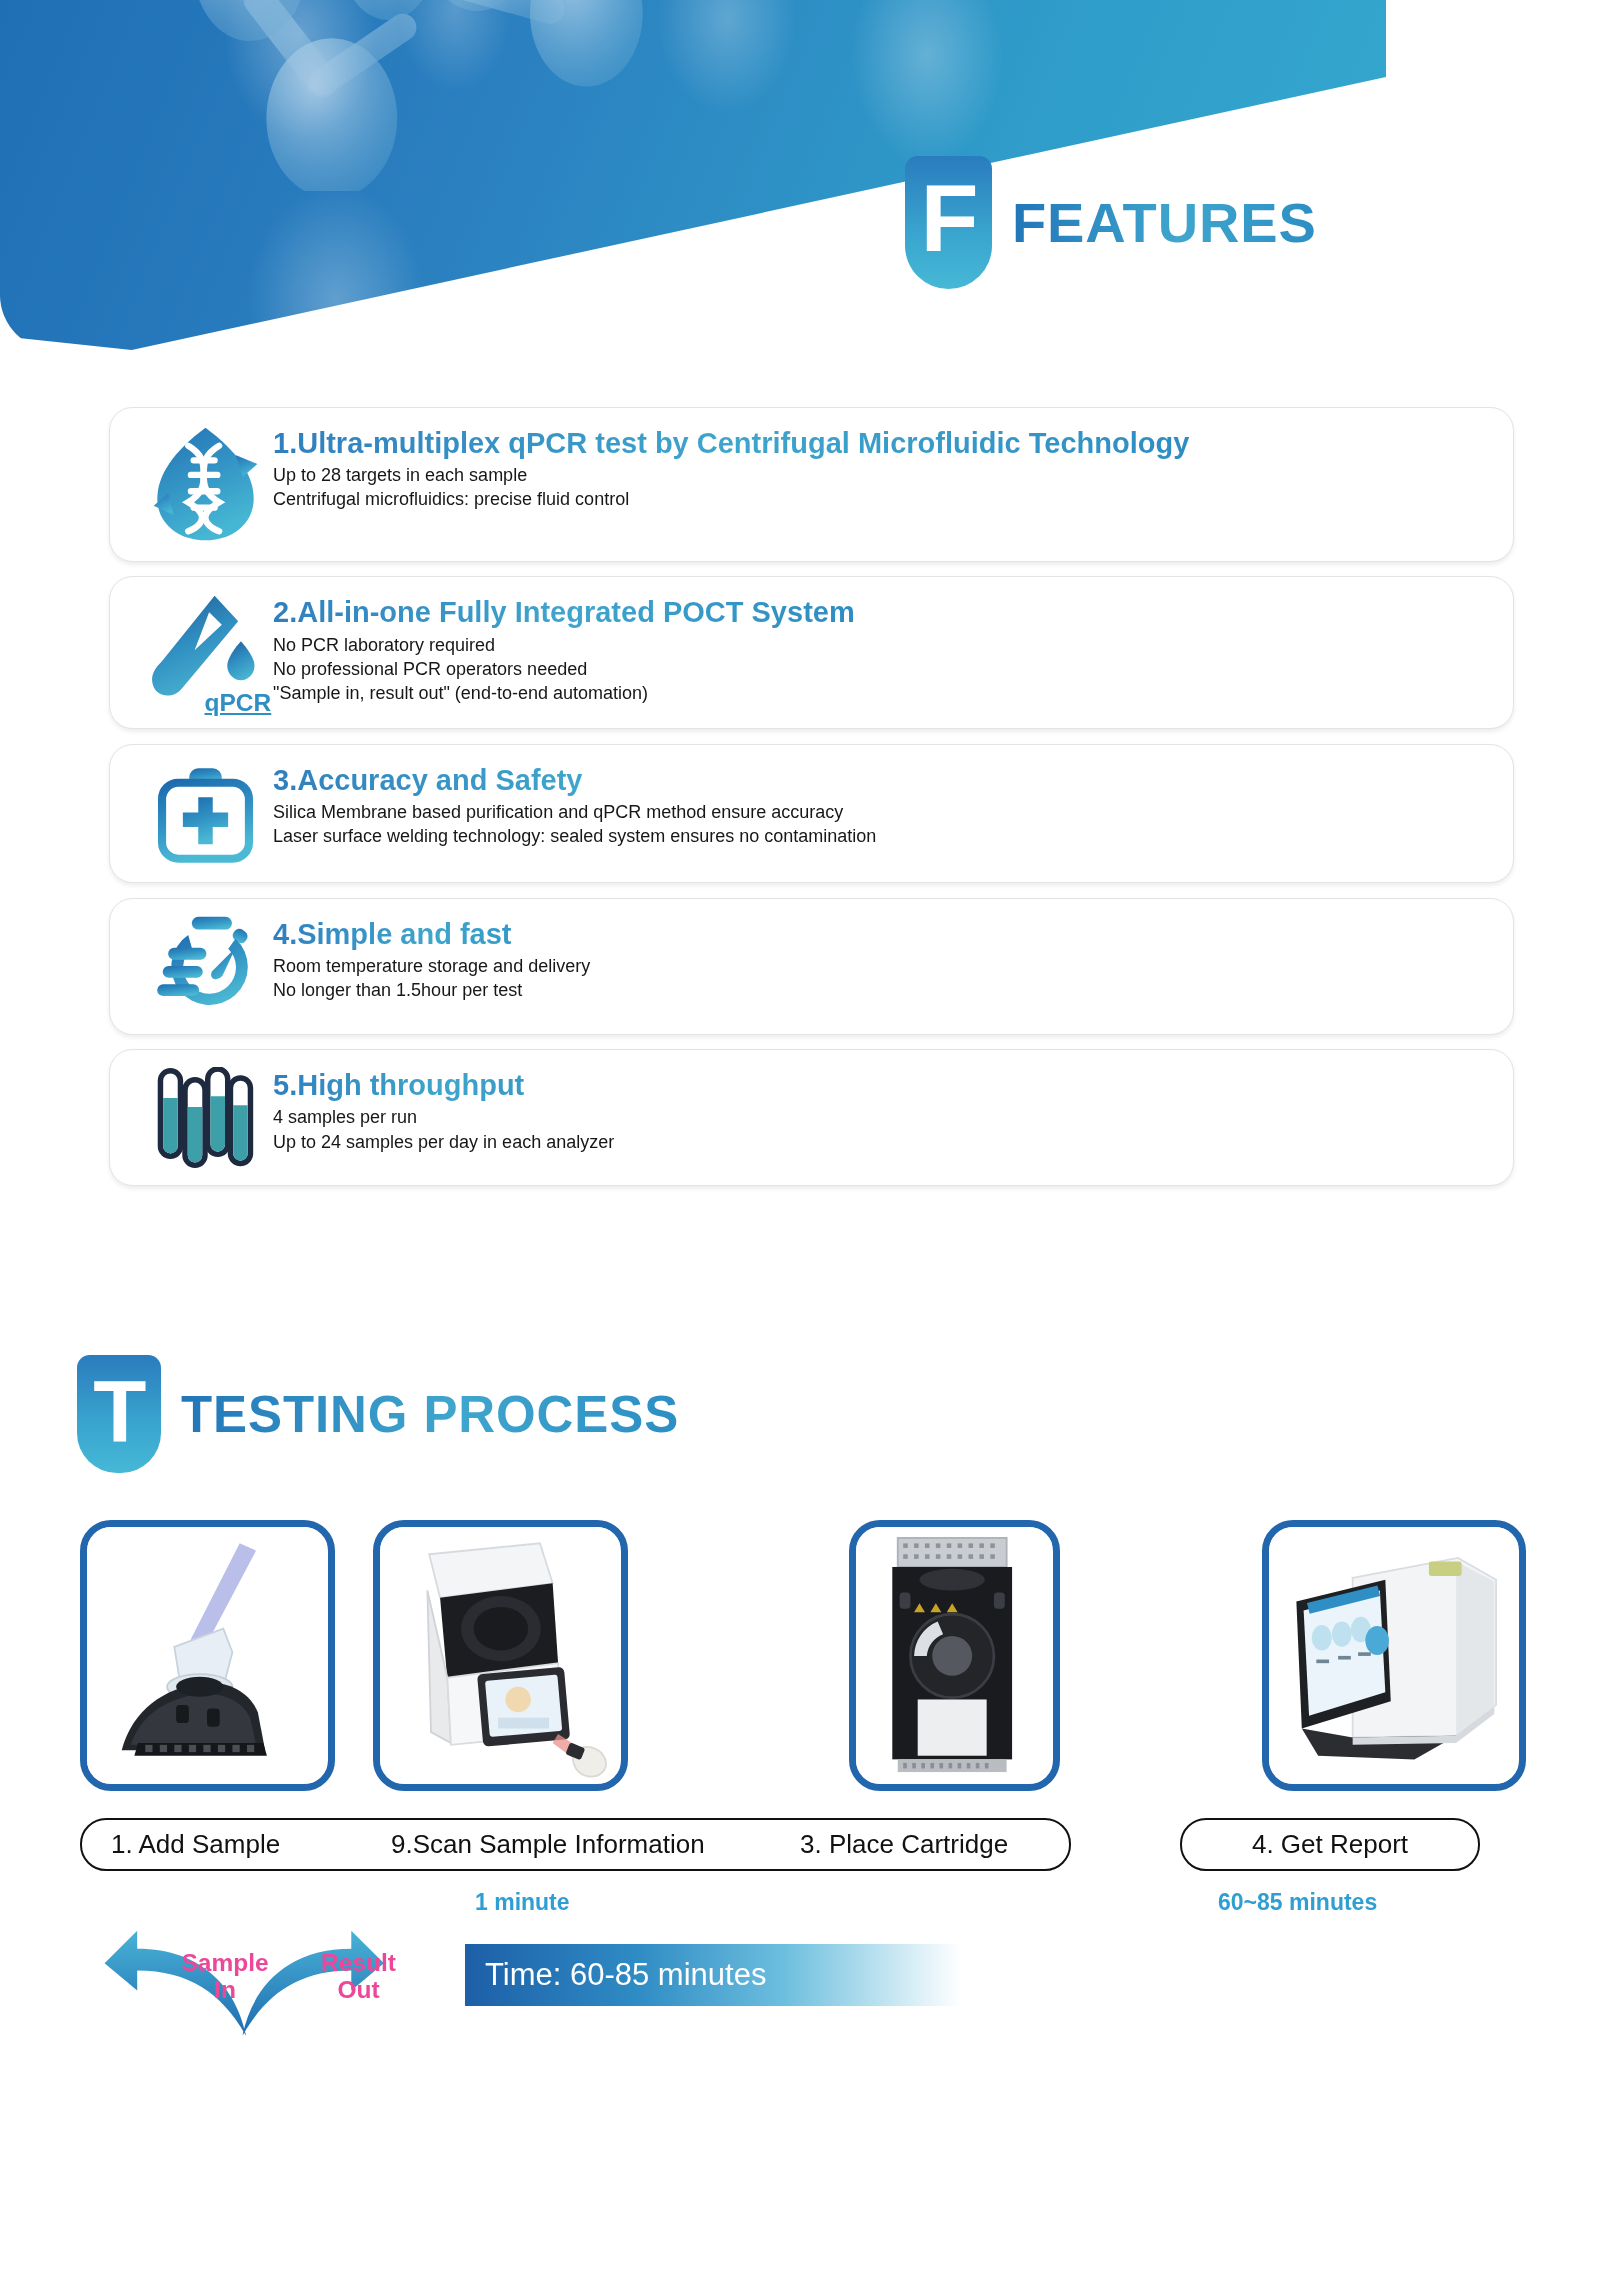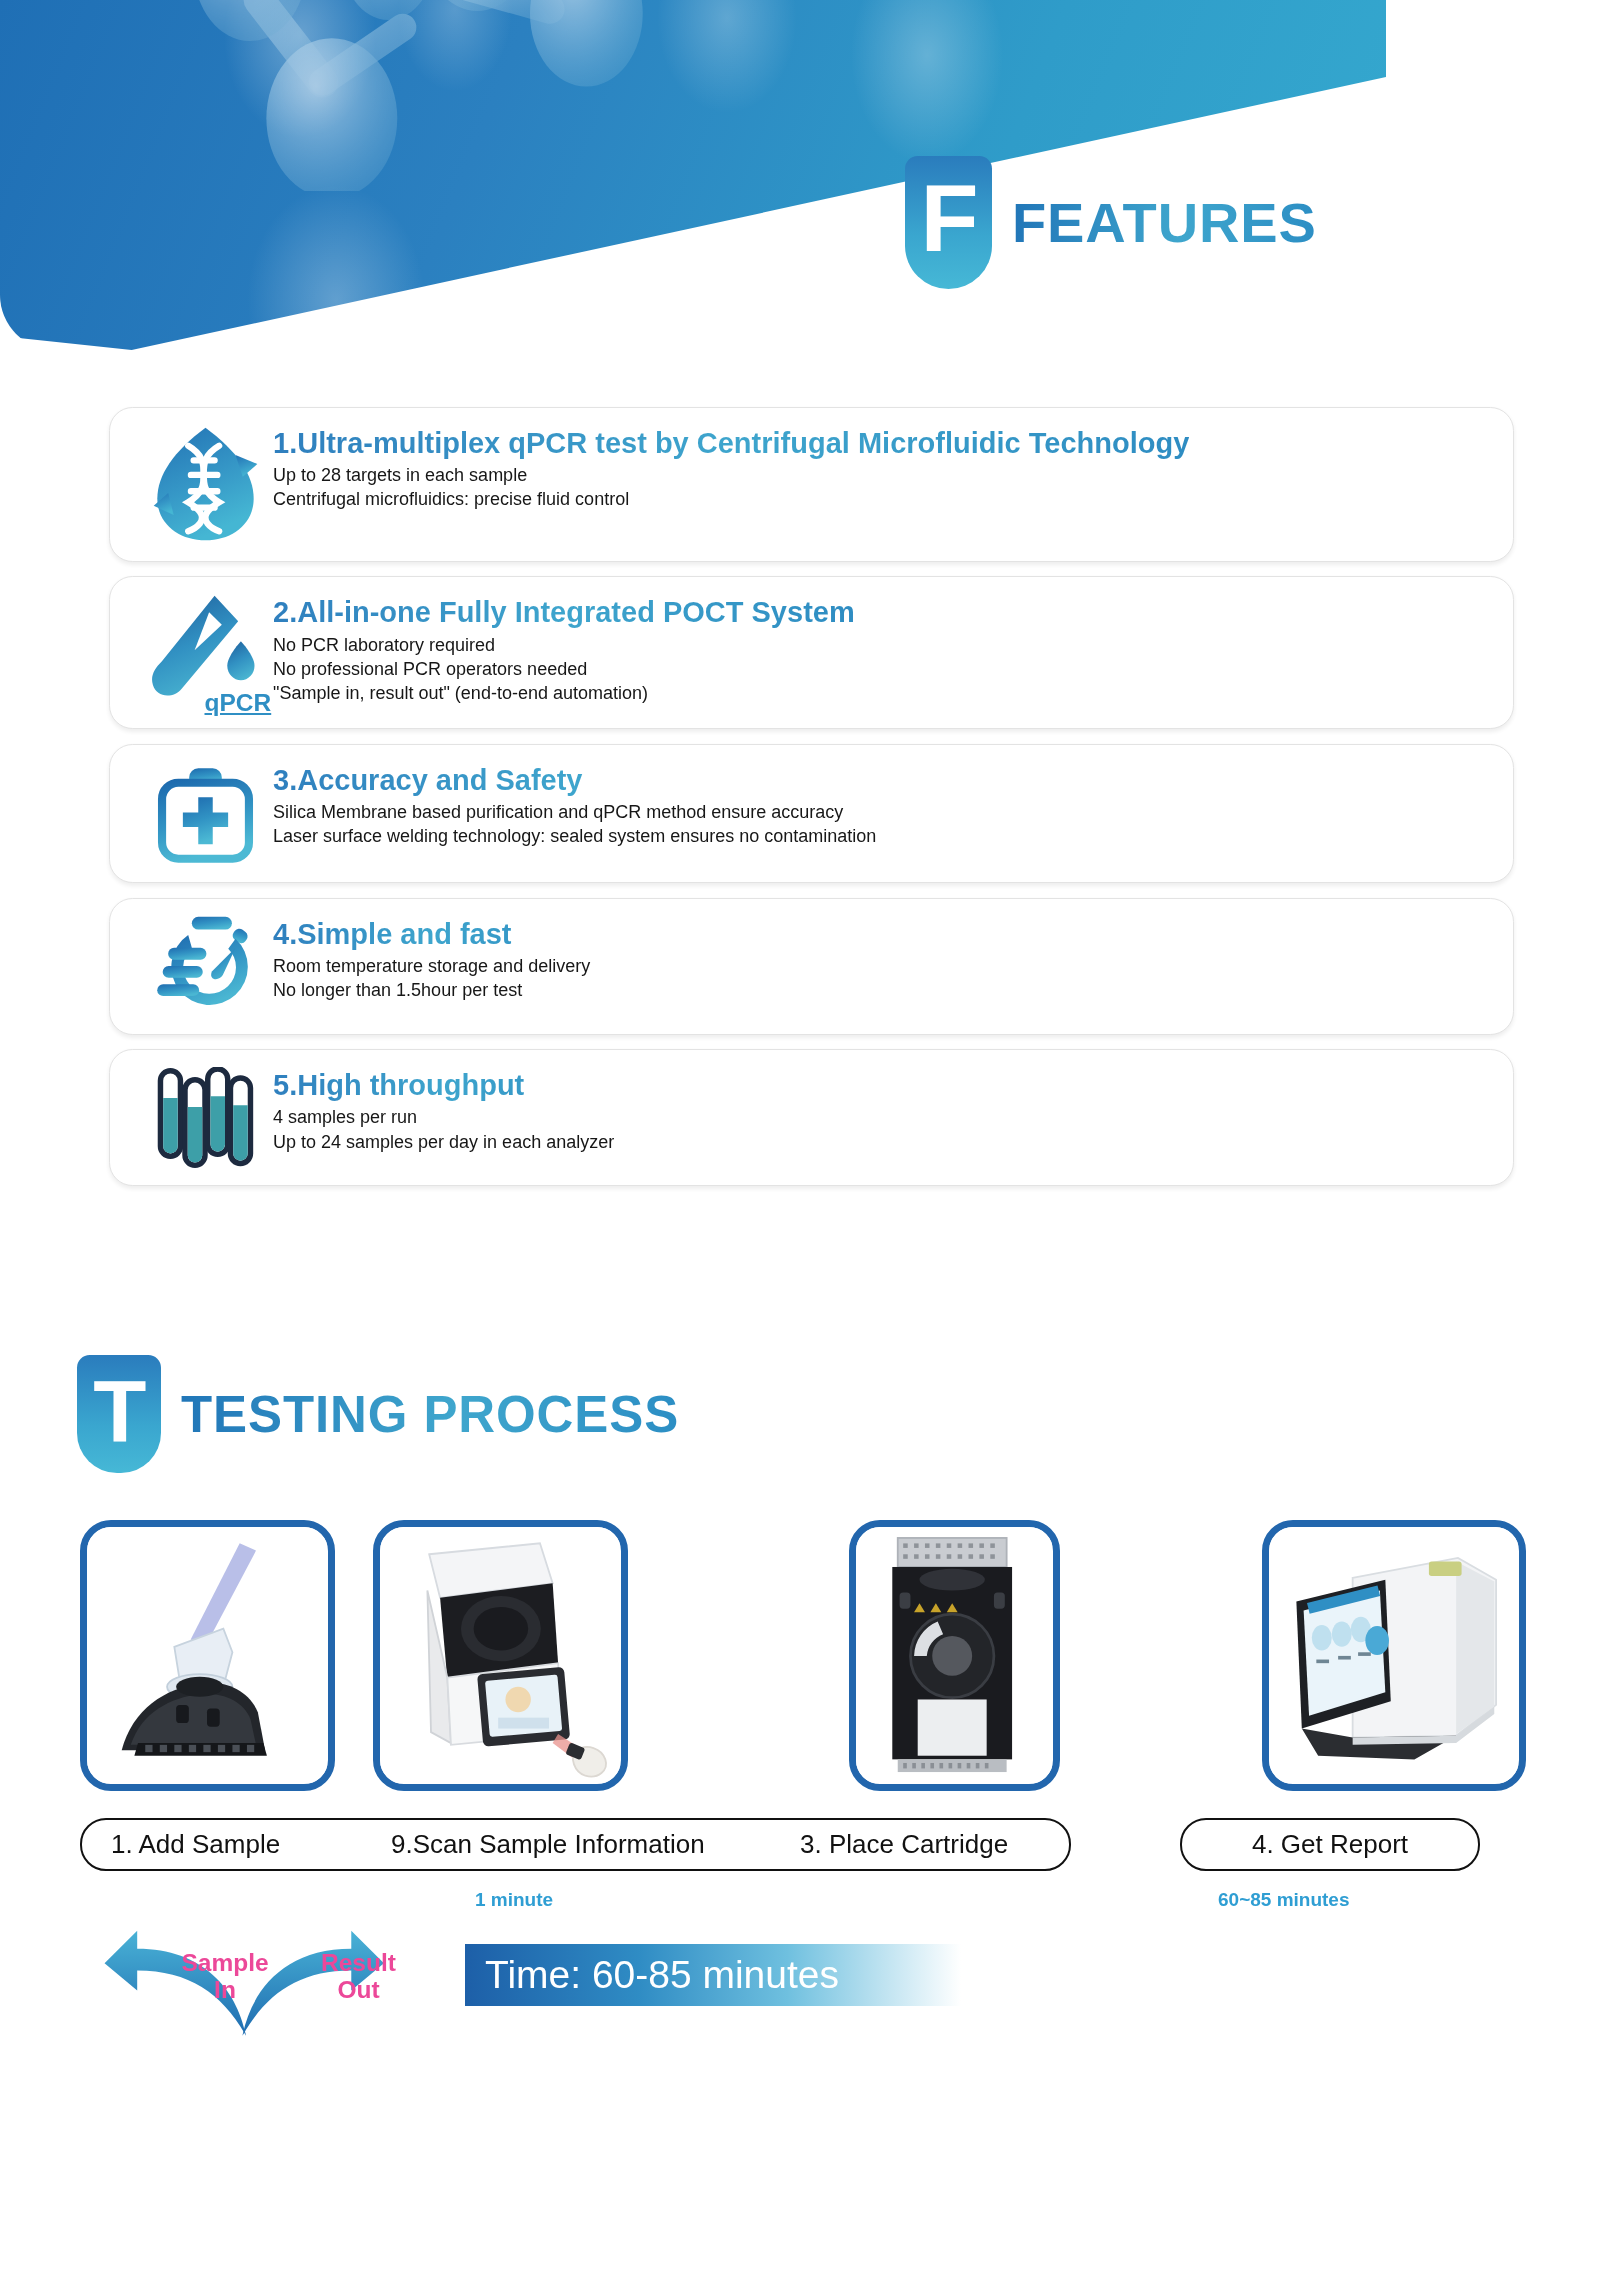--- a/index.html
+++ b/index.html
@@ -96,36 +96,36 @@
     display:flex; align-items:center; justify-content:center;
     font-size:26px; color:#111;
   }
   .pill.p123 { left:0; width:991px; justify-content:flex-start; }
   .pill.p4   { left:1100px; width:300px; }
   .p123 span { position:absolute; }
   .p123 .s1 { left:29px; }
   .p123 .s2 { left:309px; }
   .p123 .s3 { left:718px; }
 
-  .timemark { position:absolute; font-size:19px; font-weight:700; color:#2f9ed3; }
+  .timemark { position:absolute; font-size:23px; font-weight:700; color:#2f9ed3; }
   #t-1min { left:475px; top:1889px; }
   #t-60   { left:1218px; top:1889px; }
 
   .arrows { position:absolute; left:95px; top:1927px; width:391px; height:127px; }
   .arrow-label { position:absolute; text-align:center; font-size:24.5px; font-weight:700;
                  color:#ec4899; line-height:1.12; }
   #al-sample { left:71px; top:22px; width:118px; }
   #al-result { left:209px; top:22px; width:109px; }
 
   .timebar {
     position:absolute; left:465px; top:1944px; width:496px; height:62px;
     background:linear-gradient(90deg,#1d5fa8 0%, #2f8cc4 35%, #6fc0df 65%, #ffffff 100%);
     display:flex; align-items:center;
   }
-  .timebar span { color:#fff; font-size:39px; padding-left:20px; white-space:nowrap; }
+  .timebar span { color:#fff; font-size:31px; padding-left:20px; white-space:nowrap; }
 
   svg { display:block; }
 </style>
 </head>
 <body>
 
 <div class="banner-wrap">
   <div class="banner"></div>
   <svg class="molecule" viewBox="0 0 640 330">
     <defs>

